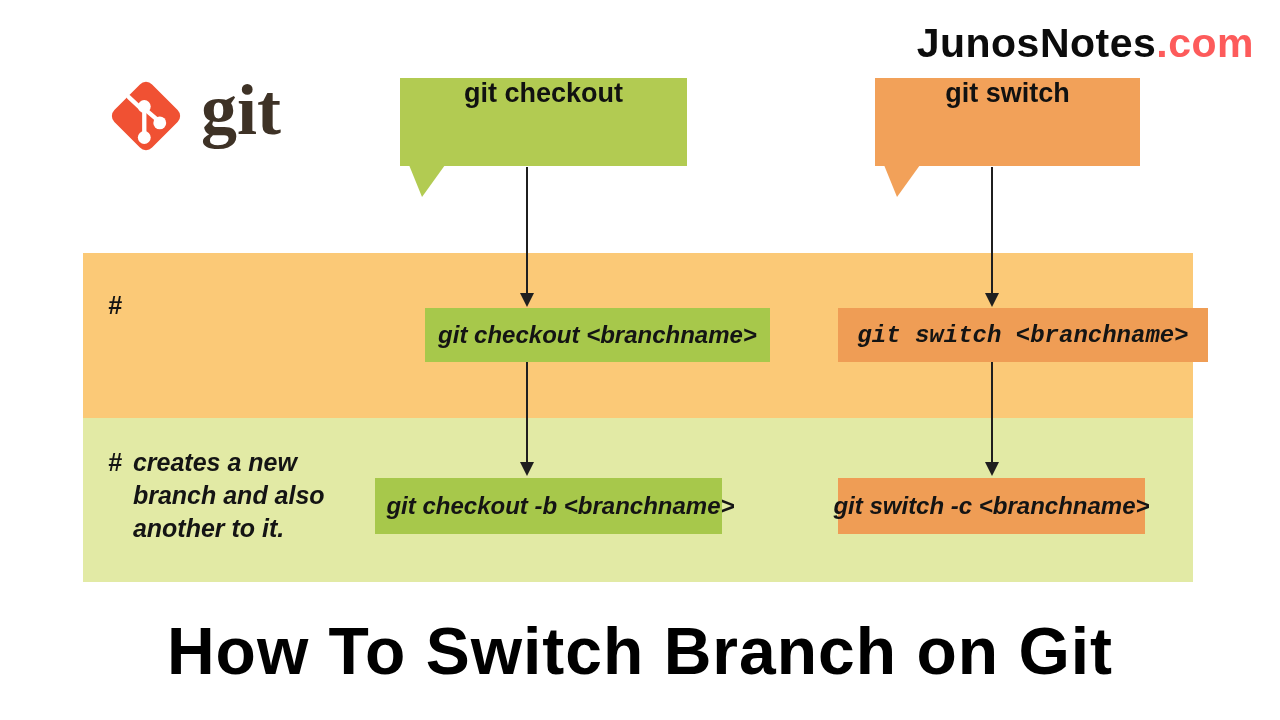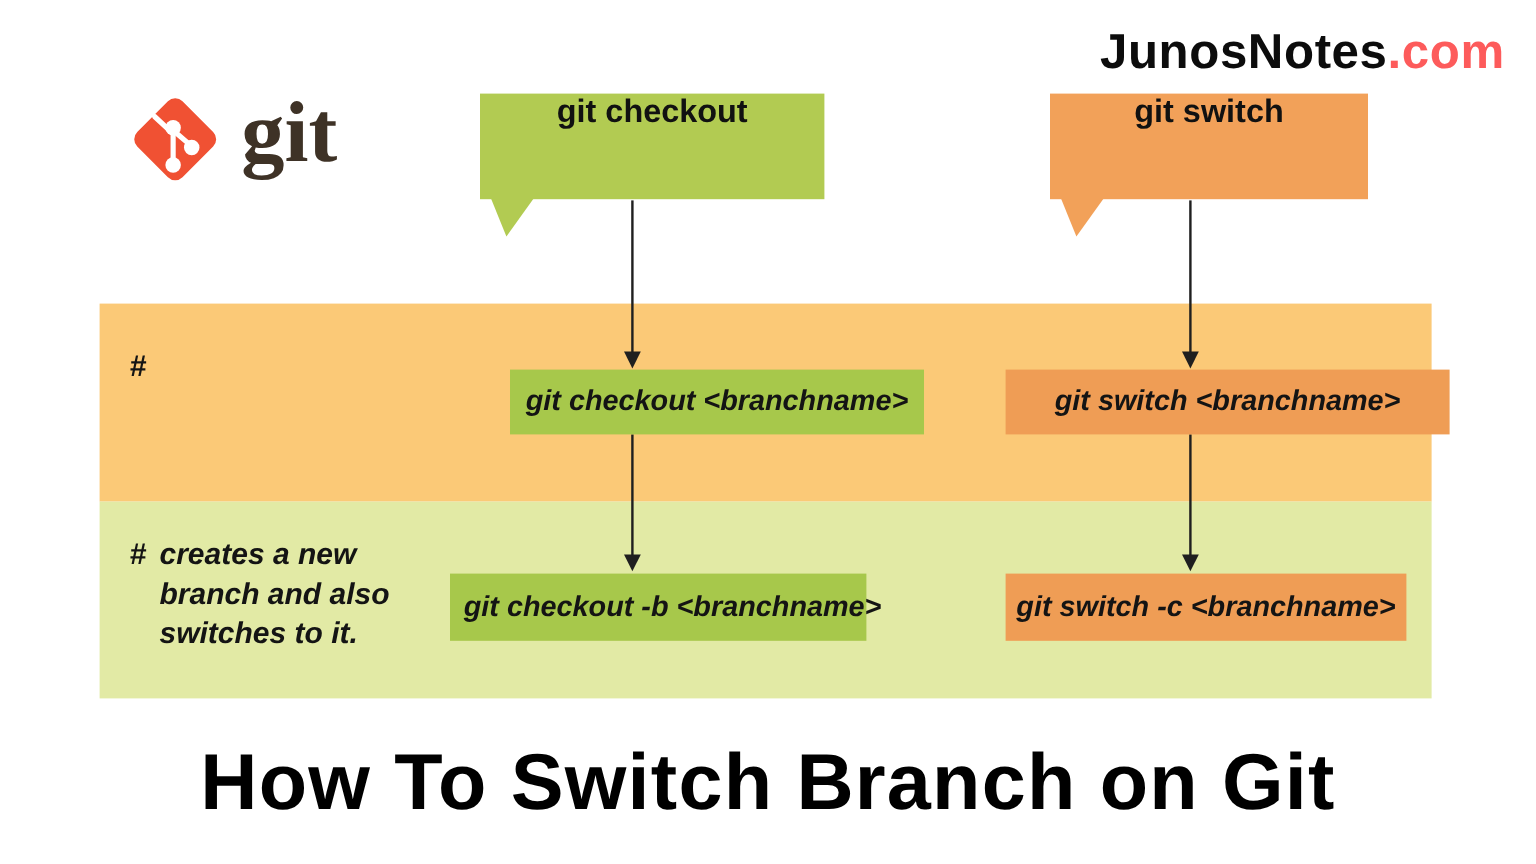--- a/index.html
+++ b/index.html
@@ -40,23 +40,23 @@
   
   .comment{position:absolute;z-index:3;display:flex;gap:11px;
            font-style:italic;font-weight:700;font-size:25px;line-height:1.32;color:#141414;}
   .comment.one{left:108px;top:289px;width:238px;}
   .comment.two{left:108px;top:446px;width:248px;}
 
   
   .cmd{position:absolute;z-index:3;display:flex;align-items:center;justify-content:center;
        font-style:italic;font-weight:700;font-size:24px;color:#141414;white-space:nowrap;}
   .cmd.r1c1{left:377px;top:308px;width:345px;height:54px;background:var(--green-box);margin-left:48px;}
-  .cmd.r1c2{left:838px;top:308px;width:370px;height:54px;background:var(--orange-box);}
+  .cmd.r1c2{left:838px;top:308px;width:370px;height:54px;background:var(--orange-box);font-family:Liberation Mono, monospace;}
   .cmd.r2c1{left:375px;top:478px;width:347px;height:56px;background:var(--green-box);padding-left:24px;}
-  .cmd.r2c2{left:838px;top:478px;width:334px;height:56px;background:var(--orange-box);}
+  .cmd.r2c2{left:838px;top:478px;width:307px;height:56px;background:var(--orange-box);}
 
   
   .arrow{position:absolute;width:2px;background:var(--arrow);z-index:2;}
   .arrow::after{content:"";position:absolute;bottom:-13px;left:50%;transform:translateX(-50%);
        width:0;height:0;border-left:7px solid transparent;border-right:7px solid transparent;
        border-top:14px solid var(--arrow);}
   .arrow.a1{left:526px;top:167px;height:127px;}
   .arrow.a2{left:526px;top:362px;height:101px;}
   .arrow.a3{left:991px;top:167px;height:127px;}
   .arrow.a4{left:991px;top:362px;height:101px;}
@@ -104,21 +104,21 @@
   <div class="arrow a1"></div>
   <div class="arrow a2"></div>
   <div class="arrow a3"></div>
   <div class="arrow a4"></div>
 
   <div class="comment one">
     <span>#</span>
   </div>
   <div class="comment two">
     <span>#</span>
-    <span>creates a new branch and also switches to it.</span>
+    <span>creates a new branch and also another to it.</span>
   </div>
 
   <div class="cmd r1c1">
     <span>git checkout &lt;branchname&gt;</span>
   </div>
   <div class="cmd r1c2">
     <span>git switch &lt;branchname&gt;</span>
   </div>
   <div class="cmd r2c1">
     <span>git checkout -b &lt;branchname&gt;</span>

